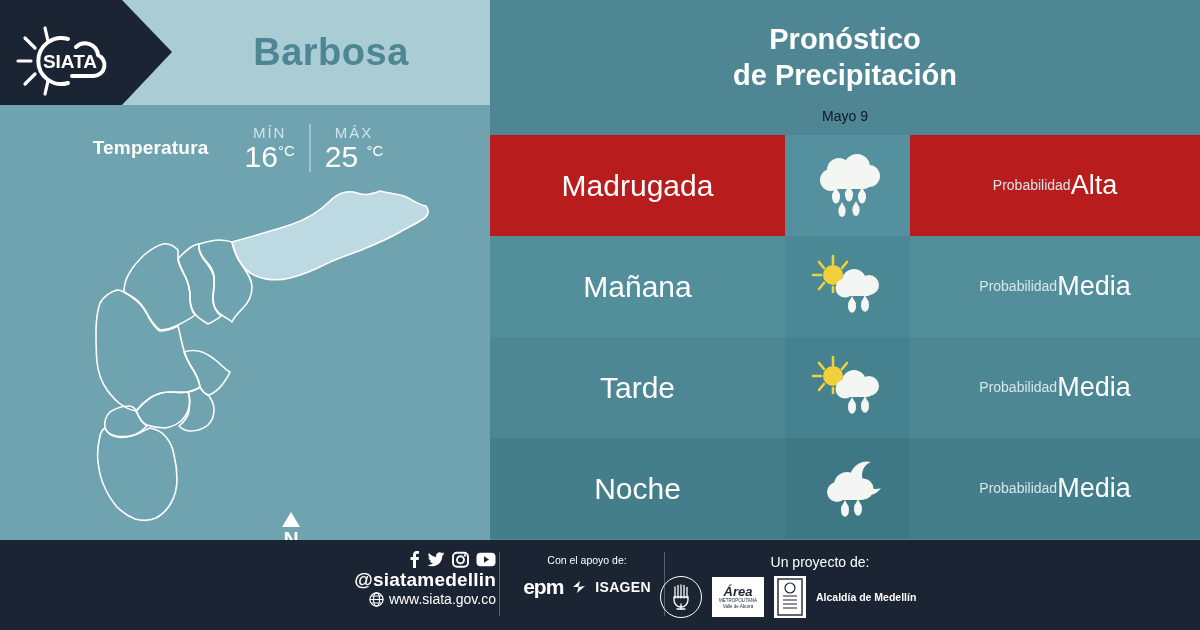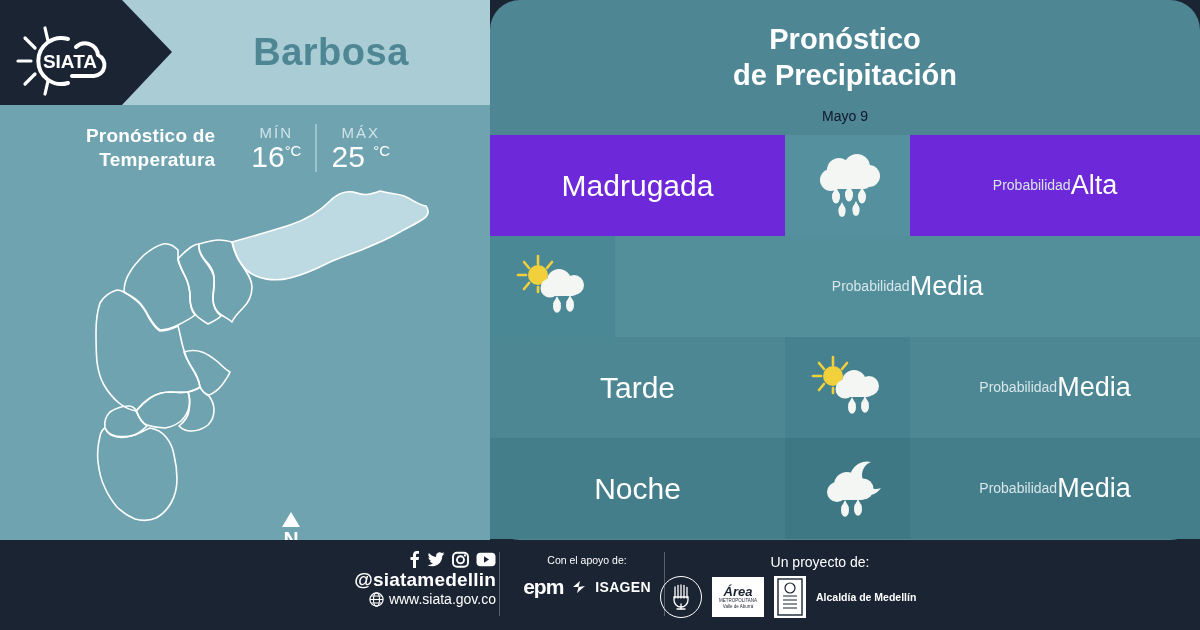--- a/index.html
+++ b/index.html
@@ -65,21 +65,20 @@
     border-bottom:15px solid #ffffff;
   }
   .north-arrow .nlab {
     font-size:21px; font-weight:bold; color:#ffffff; line-height:1; margin-top:1px;
   }
 
   
   .right-panel {
     position:absolute; left:490px; top:0; width:710px; height:540px;
     background:#4e8694;
-    border-radius:30px;
   }
   .fc-title {
     position:absolute; left:0; top:8px; width:710px; height:98px;
     display:flex; flex-direction:column; align-items:center; justify-content:center;
     color:#ffffff; font-weight:bold; font-size:29px; line-height:1.25;
     text-align:center;
   }
   .fc-date {
     position:absolute; left:0; top:108px; width:710px; height:26px;
     text-align:center; color:#0f172a; font-size:14px; font-weight:400;
@@ -97,21 +96,21 @@
     width:125px; height:100%; display:flex; align-items:center; justify-content:center;
   }
   .frow .c-prob {
     flex:1; height:100%; display:flex; flex-direction:row;
     align-items:center; justify-content:center; text-align:center;
   }
   .prob-cap { font-size:14px; color:#d6e6ea; line-height:1.3; }
   .prob-val { font-size:27px; color:#ffffff; line-height:1.25; }
 
   
-  .r0 .c-period, .r0 .c-prob { background:#6d28d9; }
+  .r0 .c-period, .r0 .c-prob { background:#b91c1c; }
   .r0 .c-icon { background:#55909e; }
   .r1 .c-period, .r1 .c-prob { background:#538e9b; }
   .r1 .c-icon { background:#4b8895; }
   .r2 .c-period, .r2 .c-prob { background:#4d8794; }
   .r2 .c-icon { background:#45818e; }
   .r3 .c-period, .r3 .c-prob { background:#457e8b; }
   .r3 .c-icon { background:#3e7885; }
 
   
   .footer {
@@ -172,21 +171,20 @@
           <path d="M62 25 a13 13 0 0 1 22 8 a11 11 0 0 1 -4 21 l-22 0" stroke="#ffffff" stroke-width="4" fill="none" stroke-linecap="round" stroke-linejoin="round"></path>
           <text x="56" y="46" font-family="Liberation Sans, sans-serif" font-size="19" font-weight="bold" fill="#ffffff" text-anchor="middle">SIATA</text>
         </svg>
       </div>
 
       <div class="city-title">Barbosa</div>
     </div>
 
     <div class="temp-block">
       <div class="temp-label">
-        <div>Pronóstico de</div>
         <div>Temperatura</div>
       </div>
       <div class="temp-vals">
         <div class="temp-col min">
           <div class="temp-cap">MÍN</div>
           <div class="temp-num">
             <span>16</span><span class="deg">°C</span>
           </div>
         </div>
         <div class="temp-col max">
@@ -305,20 +303,21 @@
             </g>
           </svg>
         </div>
         <div class="c-prob">
           <div class="prob-cap">Probabilidad</div>
           <div class="prob-val">Alta</div>
         </div>
       </div>
 
       <div class="frow r1">
+        <div class="c-period">Mañana</div>
         <div class="c-icon">
           <svg width="78" height="66" viewBox="0 0 78 66">
             <g stroke="#f2d03b" stroke-width="2.6" stroke-linecap="round">
               <line x1="24" y1="2" x2="24" y2="10"></line>
               <line x1="10" y1="8" x2="15" y2="14"></line>
               <line x1="4" y1="21" x2="12" y2="21"></line>
               <line x1="10" y1="35" x2="15" y2="29"></line>
               <line x1="38" y1="8" x2="33" y2="14"></line>
               <line x1="24" y1="38" x2="24" y2="33"></line>
             </g>

